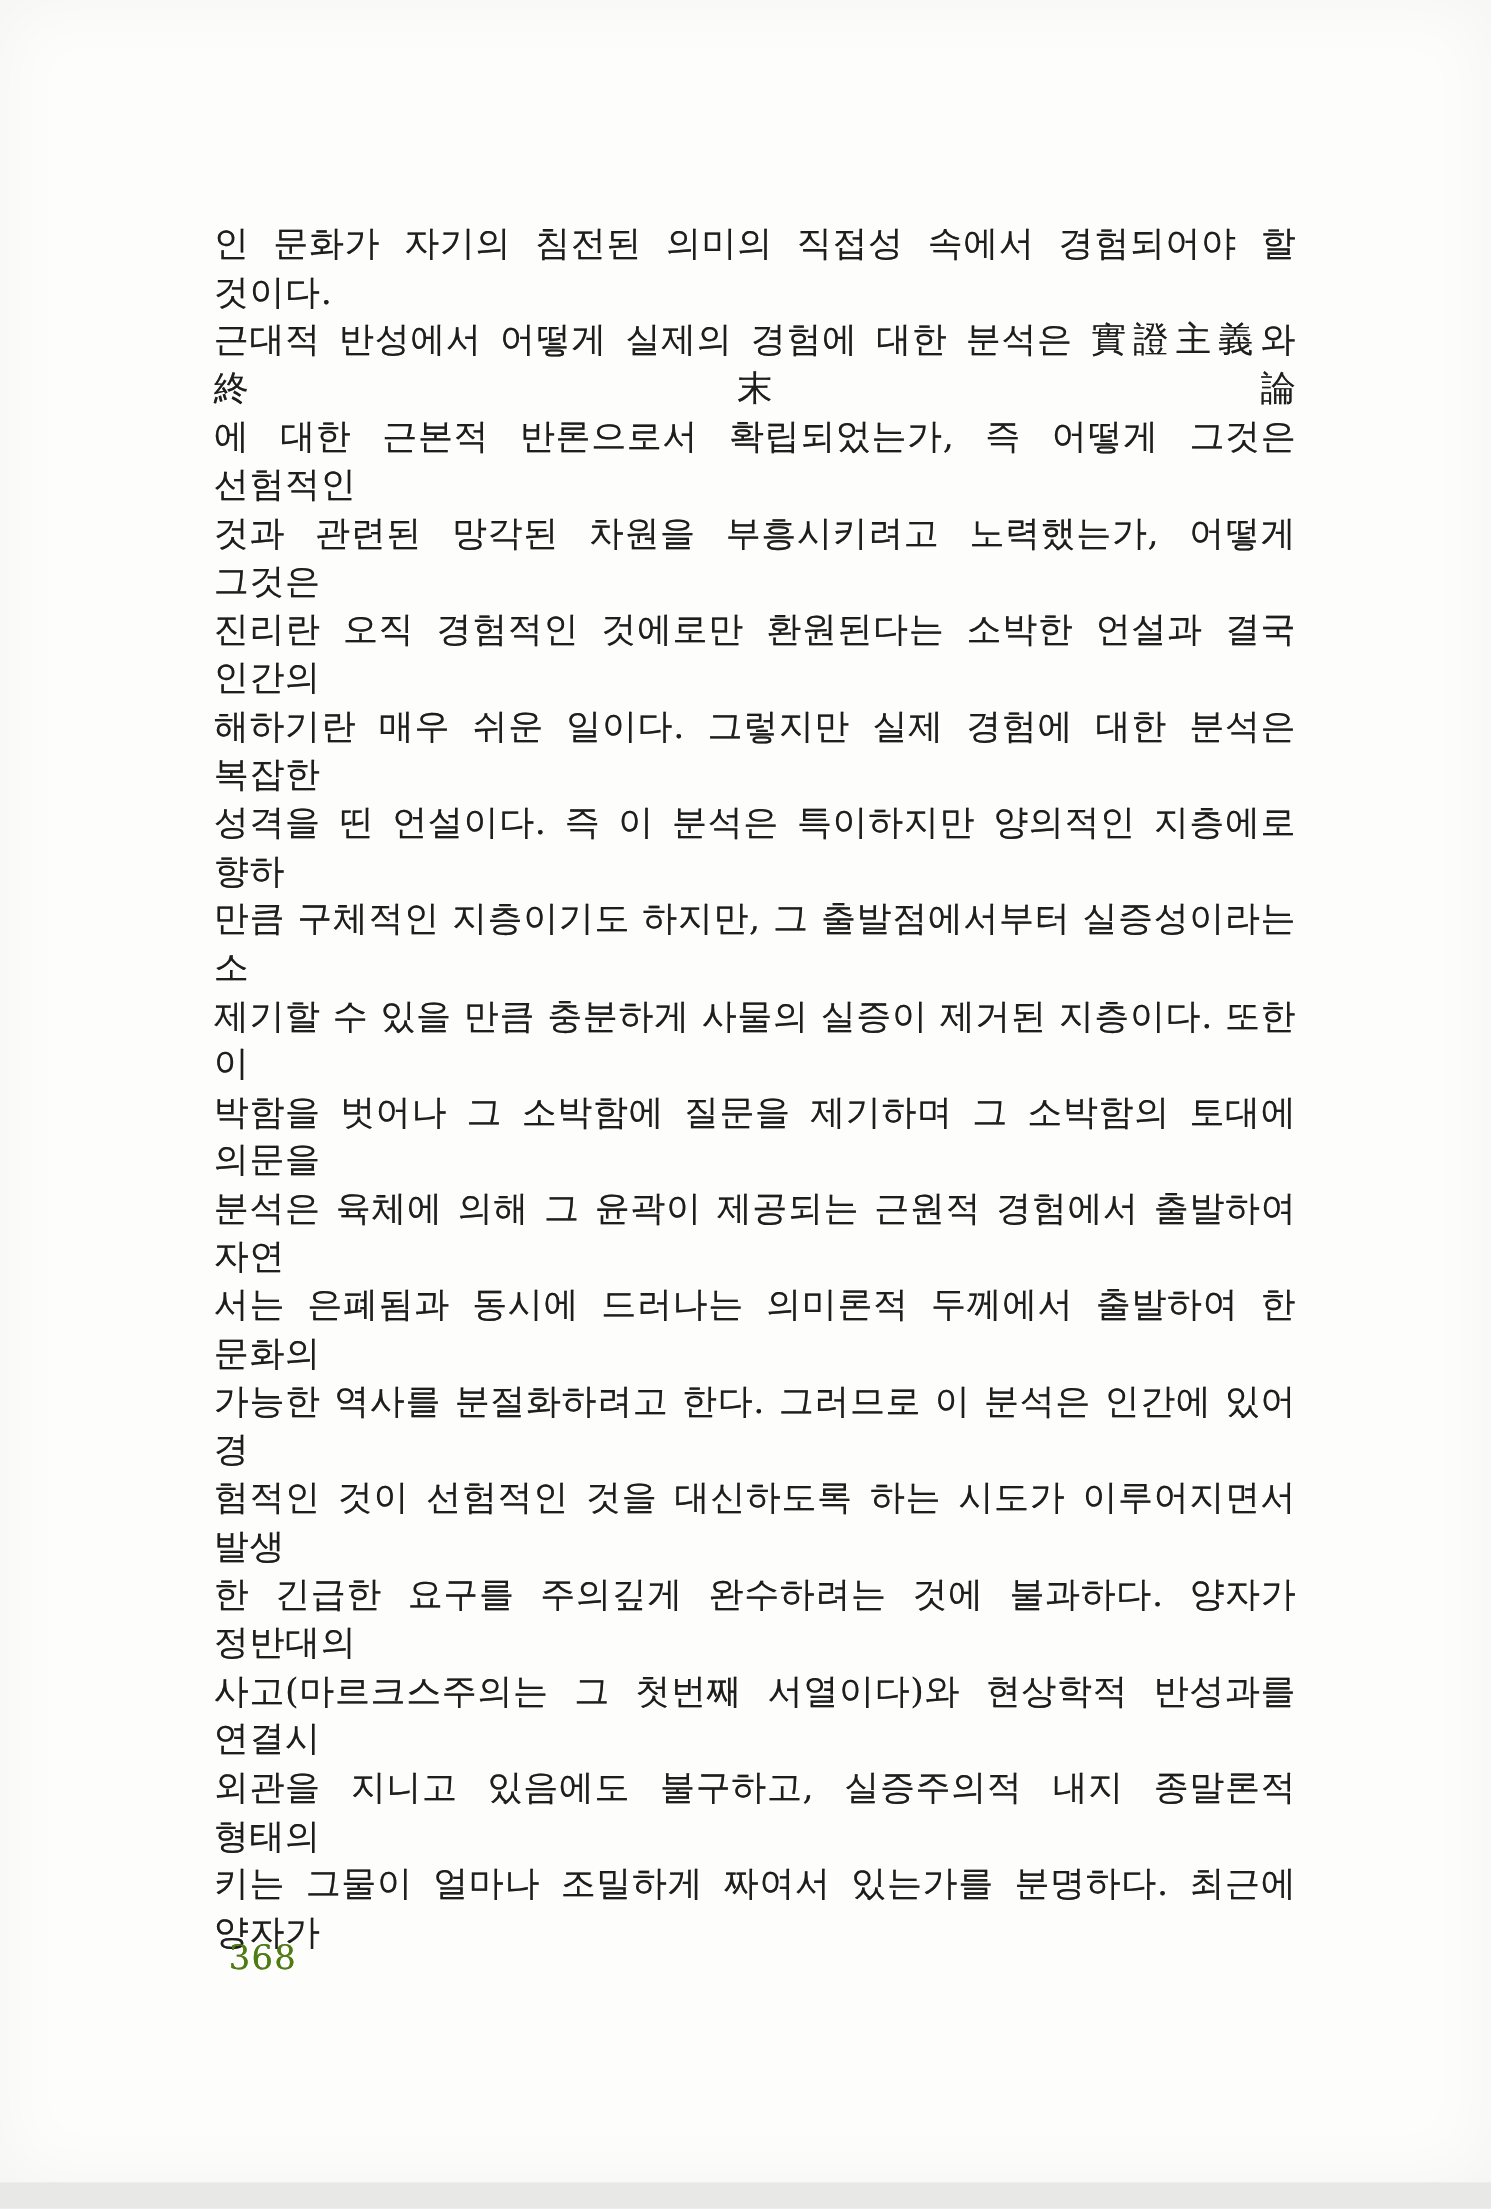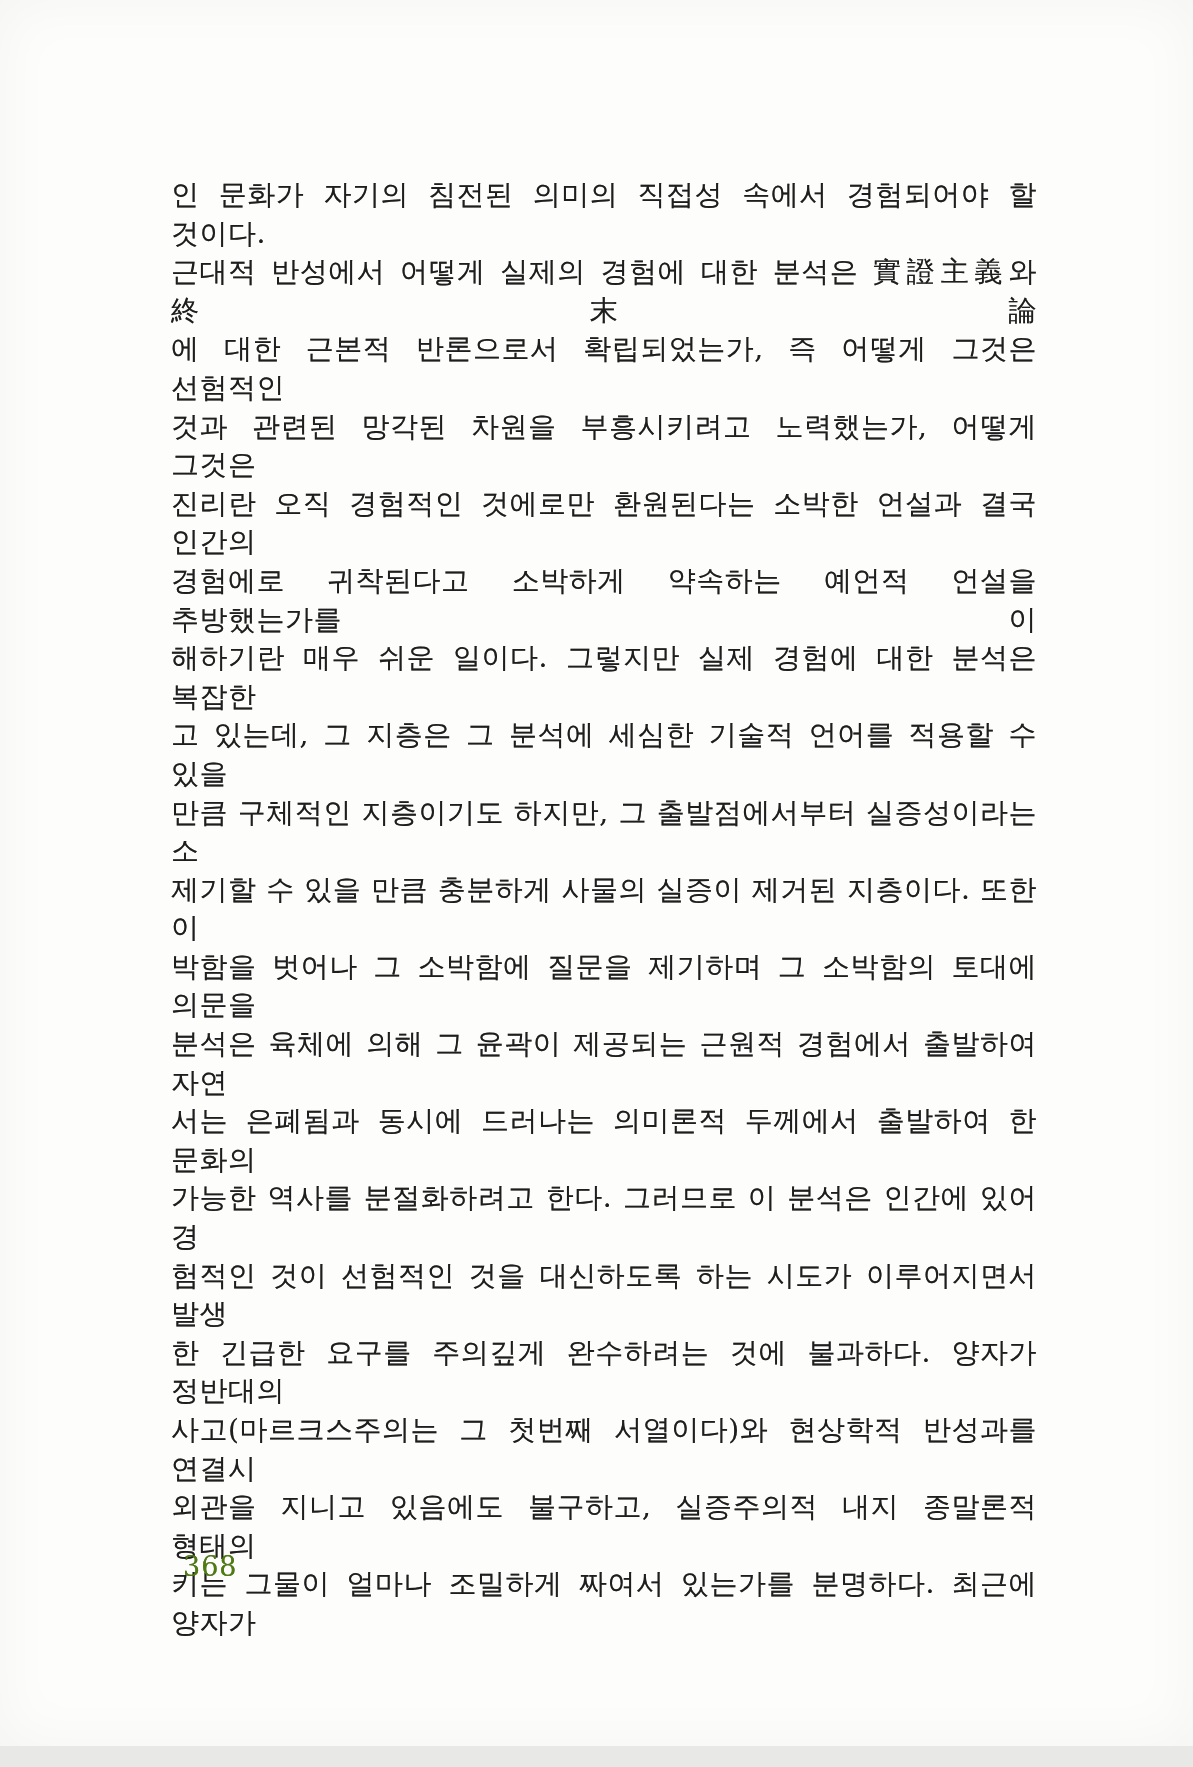--- a/index.html
+++ b/index.html
@@ -54,23 +54,22 @@
 </head>
 <body>
 
 <div class="page">
   <div class="text-block" id="text-block">
       <div class="line">인 문화가 자기의 침전된 의미의 직접성 속에서 경험되어야 할 것이다.</div>
       <div class="line">근대적 반성에서 어떻게 실제의 경험에 대한 분석은 實證主義와 終末論</div>
       <div class="line">에 대한 근본적 반론으로서 확립되었는가, 즉 어떻게 그것은 선험적인</div>
       <div class="line">것과 관련된 망각된 차원을 부흥시키려고 노력했는가, 어떻게 그것은</div>
       <div class="line">진리란 오직 경험적인 것에로만 환원된다는 소박한 언설과 결국 인간의</div>
-      <div class="line">경험에로 귀착된다고 소박하게 약속하는 예언적 언설을 추방했는가를 이</div>
       <div class="line">해하기란 매우 쉬운 일이다. 그렇지만 실제 경험에 대한 분석은 복잡한</div>
-      <div class="line">고 있는데, 그 지층은 그 분석에 세심한 기술적 언어를 적용할 수 있을</div>
+      <div class="line">성격을 띤 언설이다. 즉 이 분석은 특이하지만 양의적인 지층에로 향하</div>
       <div class="line">만큼 구체적인 지층이기도 하지만, 그 출발점에서부터 실증성이라는 소</div>
       <div class="line">제기할 수 있을 만큼 충분하게 사물의 실증이 제거된 지층이다. 또한 이</div>
       <div class="line">박함을 벗어나 그 소박함에 질문을 제기하며 그 소박함의 토대에 의문을</div>
       <div class="line">분석은 육체에 의해 그 윤곽이 제공되는 근원적 경험에서 출발하여 자연</div>
       <div class="line">서는 은폐됨과 동시에 드러나는 의미론적 두께에서 출발하여 한 문화의</div>
       <div class="line">가능한 역사를 분절화하려고 한다. 그러므로 이 분석은 인간에 있어 경</div>
       <div class="line">험적인 것이 선험적인 것을 대신하도록 하는 시도가 이루어지면서 발생</div>
       <div class="line">한 긴급한 요구를 주의깊게 완수하려는 것에 불과하다. 양자가 정반대의</div>
       <div class="line">사고(마르크스주의는 그 첫번째 서열이다)와 현상학적 반성과를 연결시</div>
       <div class="line">외관을 지니고 있음에도 불구하고, 실증주의적 내지 종말론적 형태의</div>

